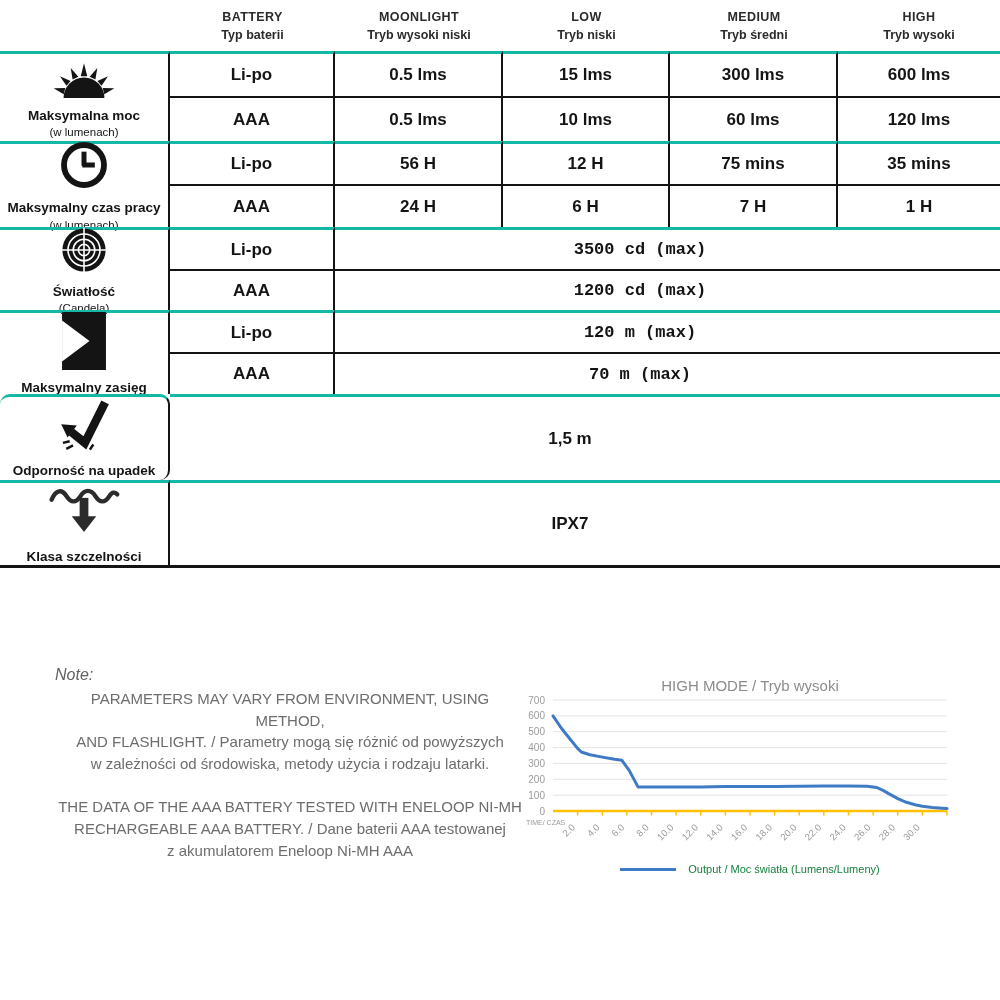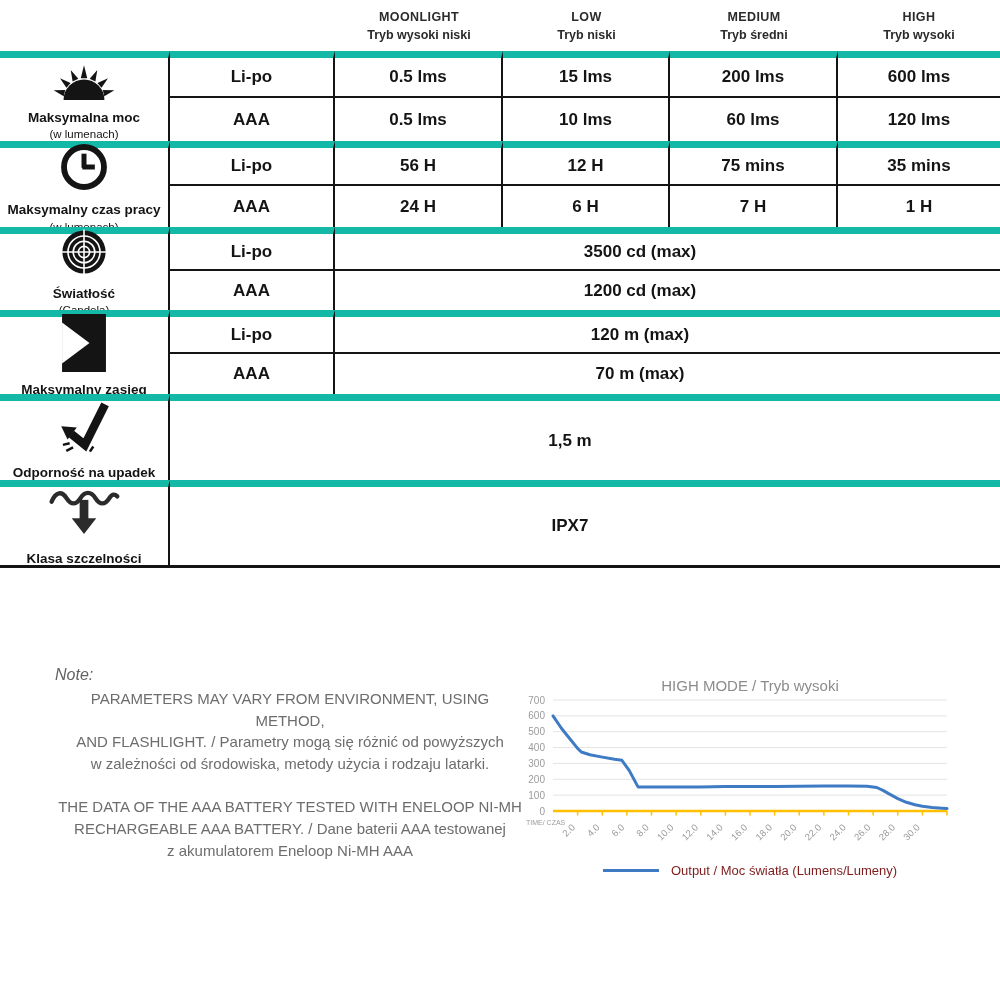--- a/index.html
+++ b/index.html
@@ -11,53 +11,57 @@
     position:absolute;left:0;top:80;width:1000px;
     display:grid;
     grid-template-columns:170px 165px 168px 167px 168px 162px;
     grid-template-rows:51px 45px 45px 43px 43px 42px 41px 42px 42px 86px 85px;
     border-bottom:3px solid #141414;
     color:#141414;
   }
   .hcell{display:flex;flex-direction:column;align-items:center;justify-content:flex-end;padding-bottom:9px;gap:4px;}
   .hcell .en{font-size:12.5px;font-weight:bold;letter-spacing:.4px;color:#2b2b2b;}
   .hcell .pl{font-size:12.5px;font-weight:bold;color:#2b2b2b;}
-  .bt3{border-top:7px solid #14b8a6;}
+  .bt3{border-top:3px solid #14b8a6;}
   .bt1{border-top:2px solid #141414;}
   .br{border-right:2px solid #141414;}
   .val{display:flex;align-items:center;justify-content:center;font-weight:bold;font-size:17px;}
-  .val.shiftL{padding-right:55px;}
+  .val.shiftL{padding-right:55px;font-family:Liberation Mono, monospace;}
   .val.shiftS{padding-right:30px;}
   .icon-cell{display:flex;flex-direction:column;align-items:center;justify-content:center;gap:3px;padding:4px 2px;}
   .icon-cell .ilabel{font-weight:bold;font-size:13.5px;text-align:center;line-height:1.1;margin-top:8px;}
   .icon-cell .isub{font-size:11.5px;text-align:right;}
   .icon-cell svg{display:block;}
 
   
   .note{position:absolute;left:55px;top:666px;width:470px;color:#6d6d6d;}
   .note .note-title{font-style:italic;font-size:16px;margin-bottom:4px;color:#626262;}
   .note p{margin:0 0 0 0;font-size:15px;line-height:1.44;text-align:center;}
   .note .gap{height:22px;}
 
   
   .chart{position:absolute;left:520px;top:660px;width:480px;height:235px;}
   .chart-title{position:absolute;left:0;top:17px;width:460px;text-align:center;font-size:15px;color:#8c8c8c;}
   .chart svg{position:absolute;left:0;top:0;}
   .legend{position:absolute;left:0;top:203px;width:460px;display:flex;align-items:center;justify-content:center;gap:12px;}
   .legend .swatch{width:56px;height:3px;background:#3e7bc4;}
-  .legend .ltext{font-size:13px;color:#7f1d1d;}
+  .legend .ltext{font-size:11px;color:#15803d;}
 </style>
 </head>
 <body>
 
 <div class="sheet">
 
   <div class="spec-table">
 
     <div style="grid-area:1/1/2/2;"></div>
+    <div class="hcell" style="grid-area:1/2/2/3;">
+      <span class="en">BATTERY</span>
+      <span class="pl">Typ baterii</span>
+    </div>
     <div class="hcell" style="grid-area:1/3/2/4;">
       <span class="en">MOONLIGHT</span>
       <span class="pl">Tryb  wysoki niski</span>
     </div>
     <div class="hcell" style="grid-area:1/4/2/5;">
       <span class="en">LOW</span>
       <span class="pl">Tryb  niski</span>
     </div>
     <div class="hcell" style="grid-area:1/5/2/6;">
       <span class="en">MEDIUM</span>
@@ -80,21 +84,21 @@
           <polygon points="80.6,39.6 67.9,47.3 65.8,39.4"></polygon>
           <path d="M16,52 A26 26 0 0 1 68,52 Z"></path>
         </svg>
       </span>
       <span class="ilabel">Maksymalna moc</span>
       <span class="isub">(w lumenach)</span>
     </div>
     <div class="val bt3 br" style="grid-area:2/2/3/3;">Li-po</div>
     <div class="val bt3 br" style="grid-area:2/3/3/4;">0.5 lms</div>
     <div class="val bt3 br" style="grid-area:2/4/3/5;">15 lms</div>
-    <div class="val bt3 br" style="grid-area:2/5/3/6;">200 lms</div>
+    <div class="val bt3 br" style="grid-area:2/5/3/6;">300 lms</div>
     <div class="val bt3" style="grid-area:2/6/3/7;">600 lms</div>
     <div class="val bt1 br" style="grid-area:3/2/4/3;">AAA</div>
     <div class="val bt1 br" style="grid-area:3/3/4/4;">0.5 lms</div>
     <div class="val bt1 br" style="grid-area:3/4/4/5;">10 lms</div>
     <div class="val bt1 br" style="grid-area:3/5/4/6;">60 lms</div>
     <div class="val bt1" style="grid-area:3/6/4/7;">120 lms</div>
 
     <div class="icon-cell bt3 br" style="grid-area:4/1/6/2;">
       <span>
         <svg width="50" height="50" viewBox="0 0 60 60">
@@ -143,21 +147,21 @@
           <polygon points="0,11 35,37 0,63" fill="#ffffff"></polygon>
         </svg>
       </span>
       <span class="ilabel">Maksymalny zasięg</span>
     </div>
     <div class="val bt3 br" style="grid-area:8/2/9/3;">Li-po</div>
     <div class="val bt3 shiftL" style="grid-area:8/3/9/7;">120 m (max)</div>
     <div class="val bt1 br" style="grid-area:9/2/10/3;">AAA</div>
     <div class="val bt1 shiftL" style="grid-area:9/3/10/7;">70 m (max)</div>
 
-    <div class="icon-cell bt3 br" style="grid-area:10/1/11/2;">
+    <div class="icon-cell bt3 br" style="grid-area:10/1/11/2;border-radius:10px;">
       <span>
         <svg width="66" height="54" viewBox="0 0 78 64">
           <path d="M64,4 L40,52 L24,39" fill="none" stroke="#141414" stroke-width="10"></path>
           <polygon points="12,30 30.5,31.5 19.5,45.7" fill="#141414"></polygon>
           <path d="M14,52 L22,50 M18,59 L26,55 M46,60 L50,54" stroke="#141414" stroke-width="3" fill="none"></path>
         </svg>
       </span>
       <span class="ilabel">Odporność na upadek</span>
     </div>
     <div class="val bt3 shiftS" style="grid-area:10/2/11/7;">1,5 m</div>

